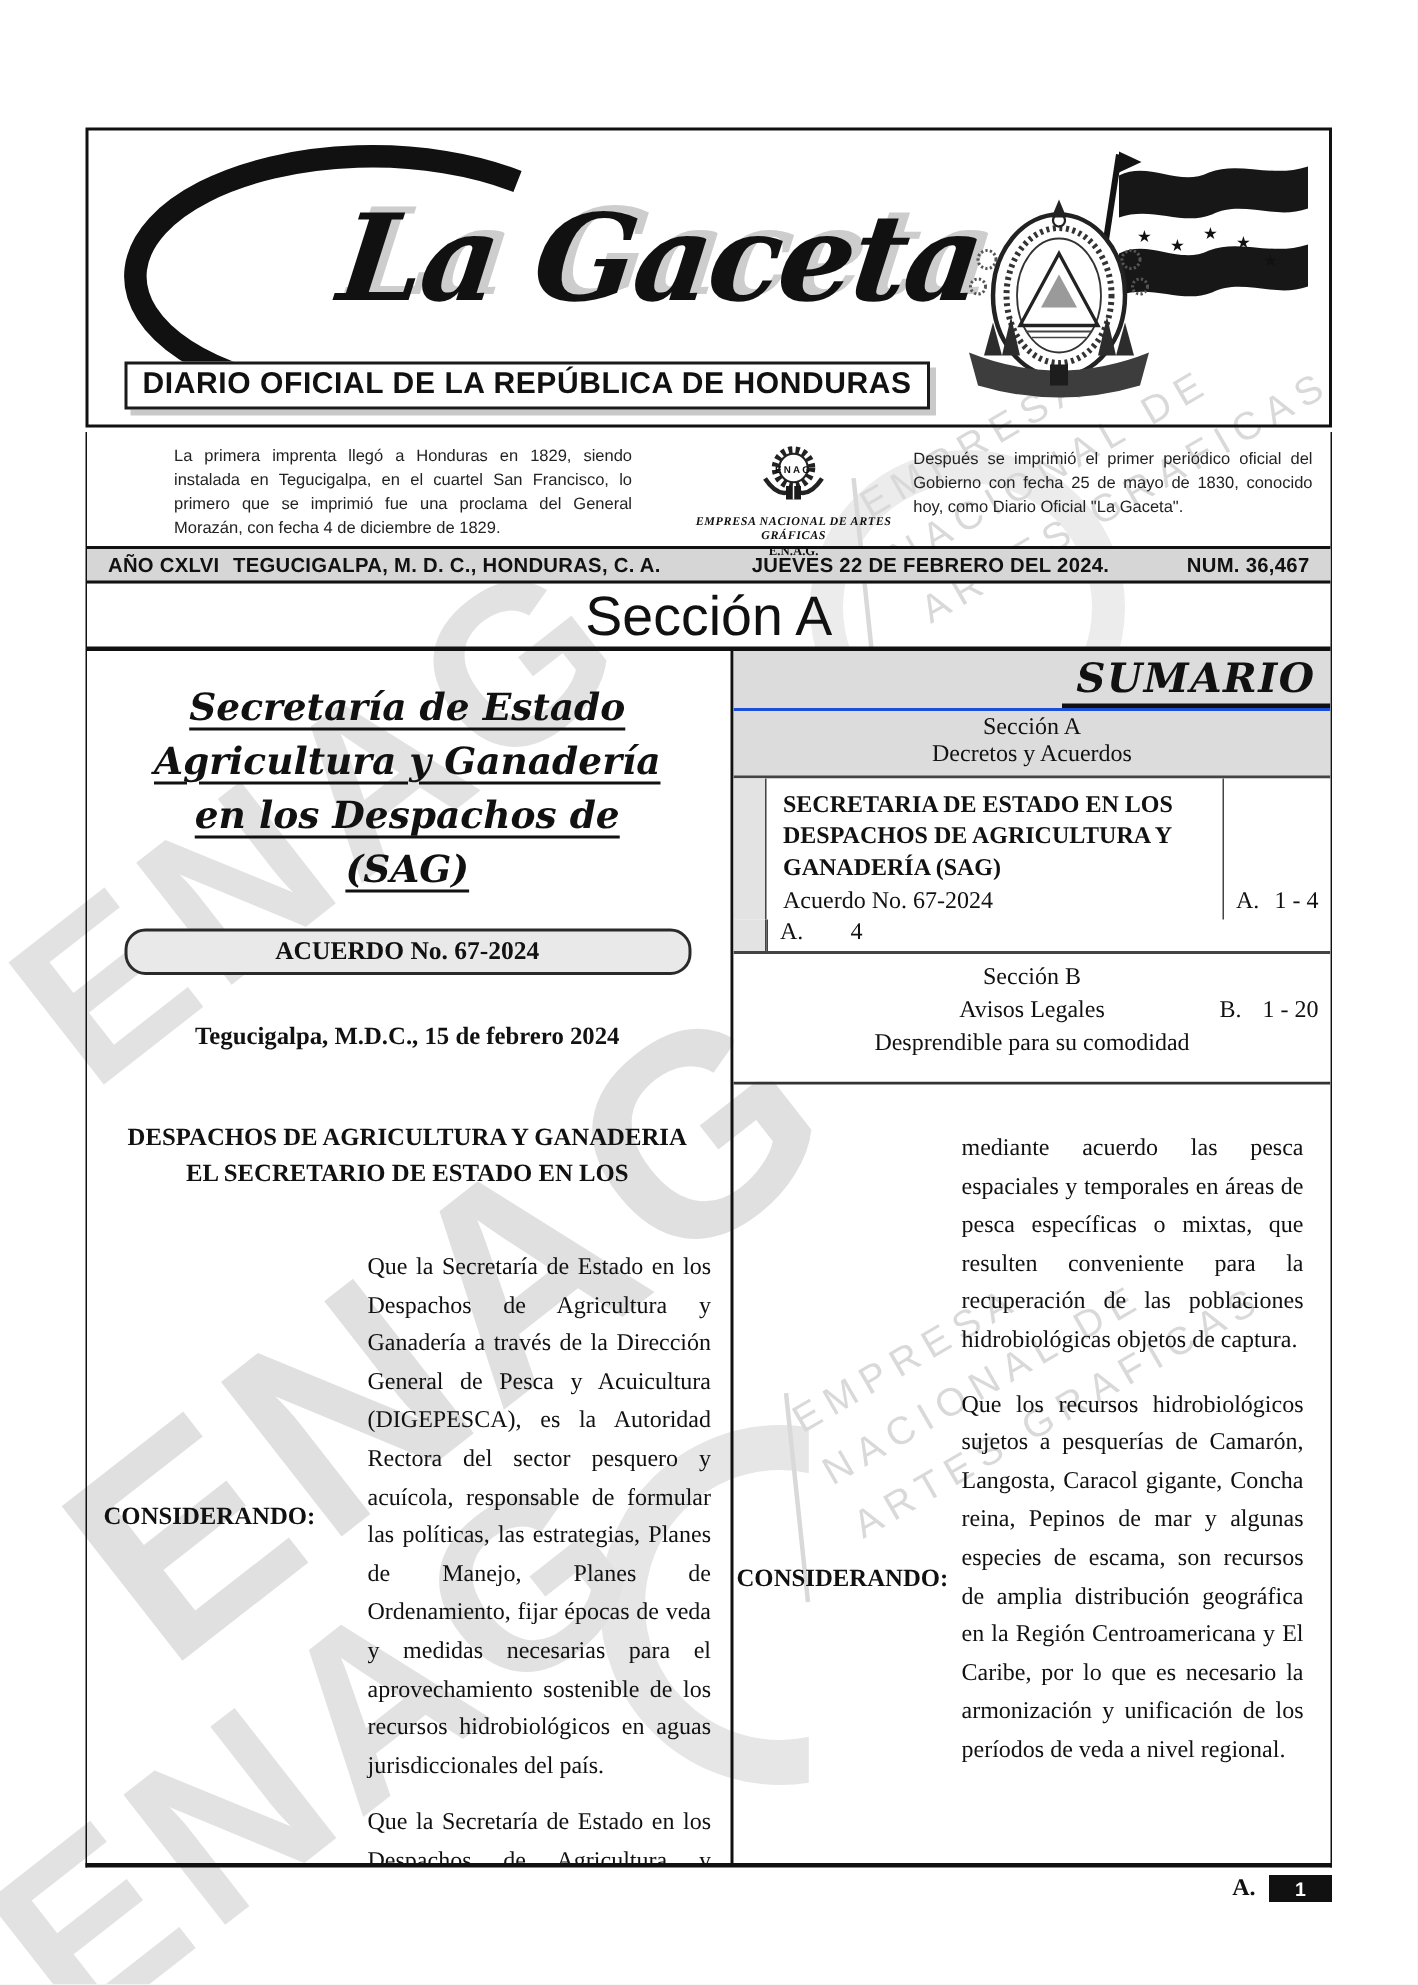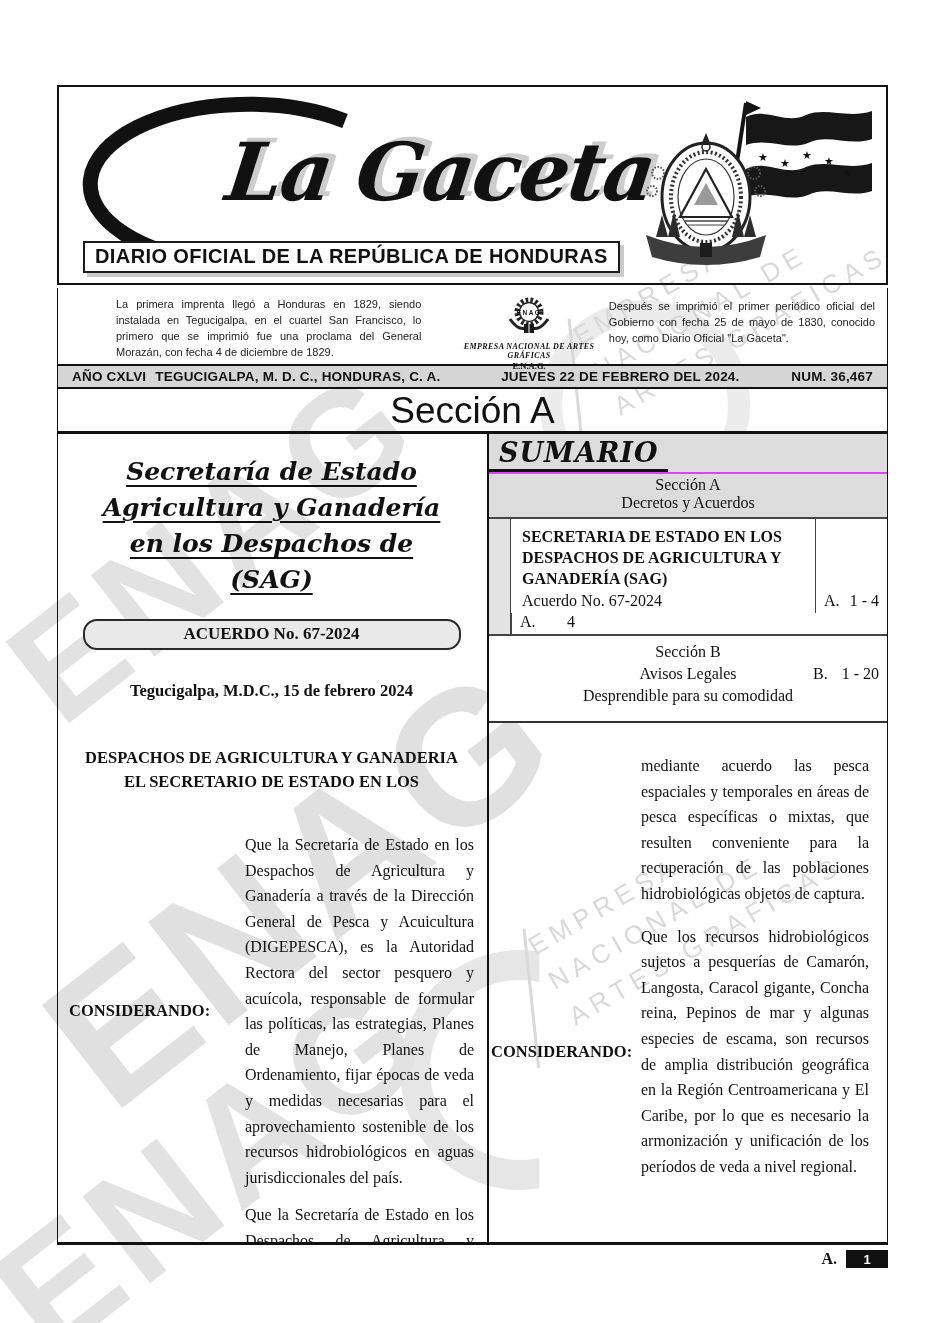--- a/index.html
+++ b/index.html
@@ -93,21 +93,21 @@
     border-radius:14px; text-align:center; font-weight:700; font-size:17px; padding:3px 0 4px;
   }
   .place-date { margin-top:31px; text-align:center; font-weight:700; font-size:16.5px; }
   .issuer { margin-top:45px; text-align:center; font-weight:700; font-size:16.5px; line-height:24px; }
   .cons-block { display:flex; align-items:center; margin-top:38px; }
   .cons-block.tight { margin-top:12px; }
   .cons-label { width:176px; font-weight:700; font-size:16.5px; flex:none; }
   .cons-text { flex:1; text-align:justify; font-size:16px; line-height:25.6px; }
   
   .sumario { border-bottom:2px solid #333; }
-  .sum-title-band { background:#dcdcdc; text-align:left; padding:3px 0 4px; border-bottom:2px solid #d946ef; }
+  .sum-title-band { background:#dcdcdc; text-align:right; padding:3px 0 4px; border-bottom:2px solid #1d4ed8; }
   .sum-title-band span {
     font-family:"DejaVu Serif", serif; font-style:italic; font-weight:700; font-size:27px;
     letter-spacing:1px; border-bottom:3px solid #111; padding:0 10px 1px;
   }
   .sum-seca { background:#dcdcdc; text-align:center; font-size:16px; line-height:18px;
     padding:2px 0 5px; border-bottom:2px solid #444; }
   .sum-row { display:flex; background:#fff; }
   .cell-gutter { width:22px; background:#e3e3e3; border-right:1.5px solid #444; flex:none; }
   .cell-main { flex:1; padding:7px 8px 2px 11px; }
   .cell-main.second { padding-top:16px; padding-bottom:10px; }

